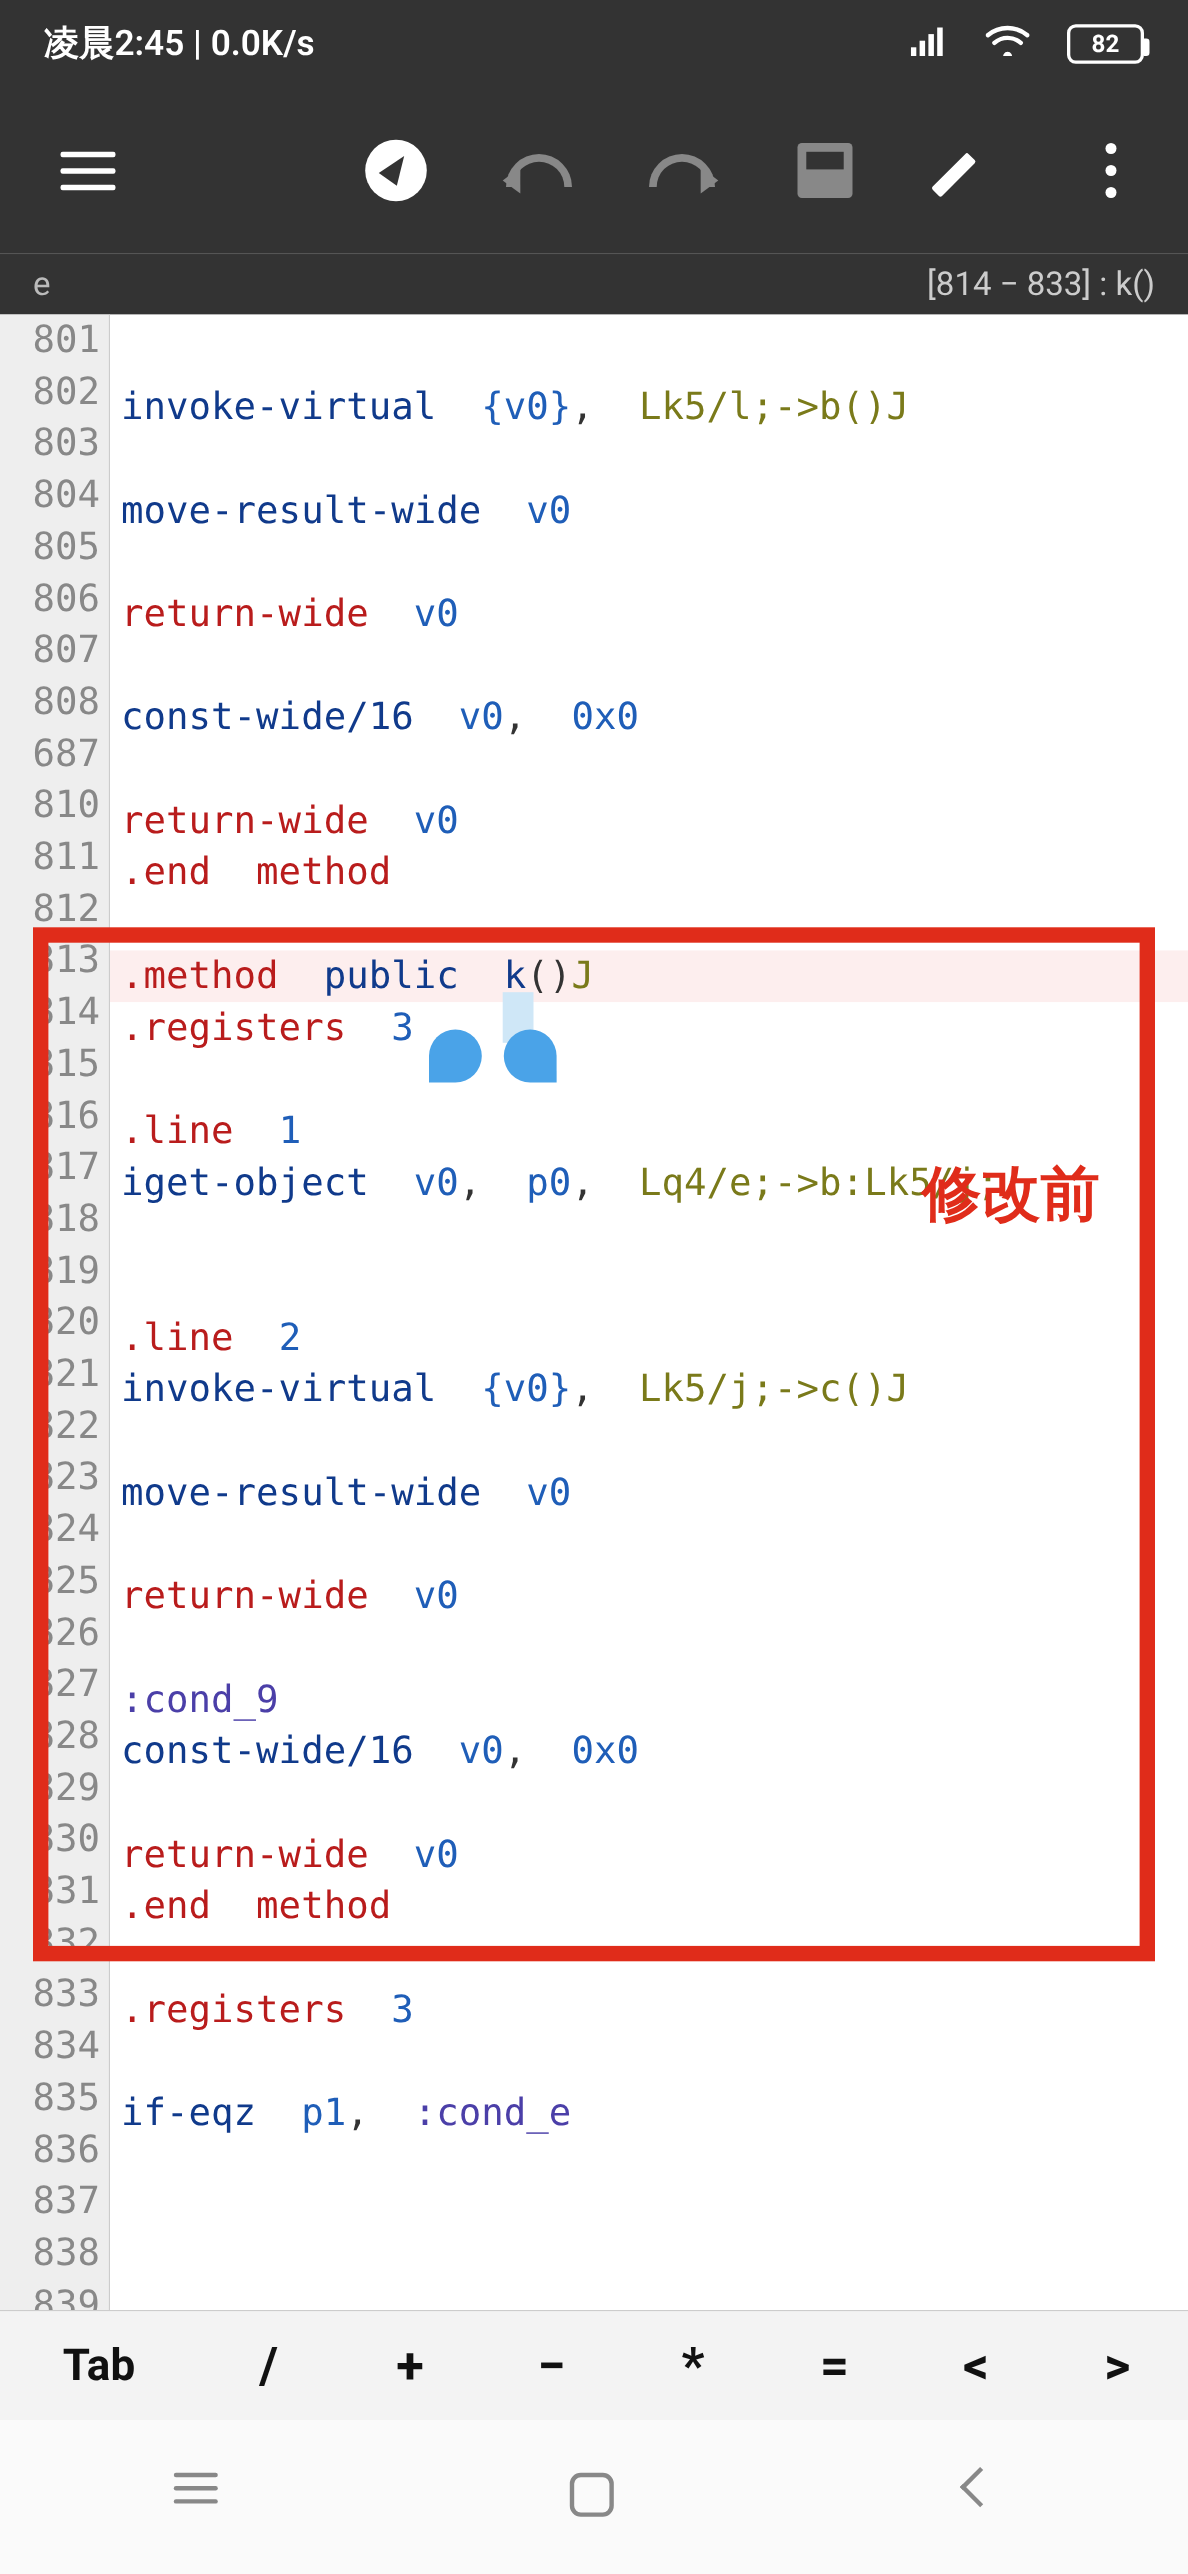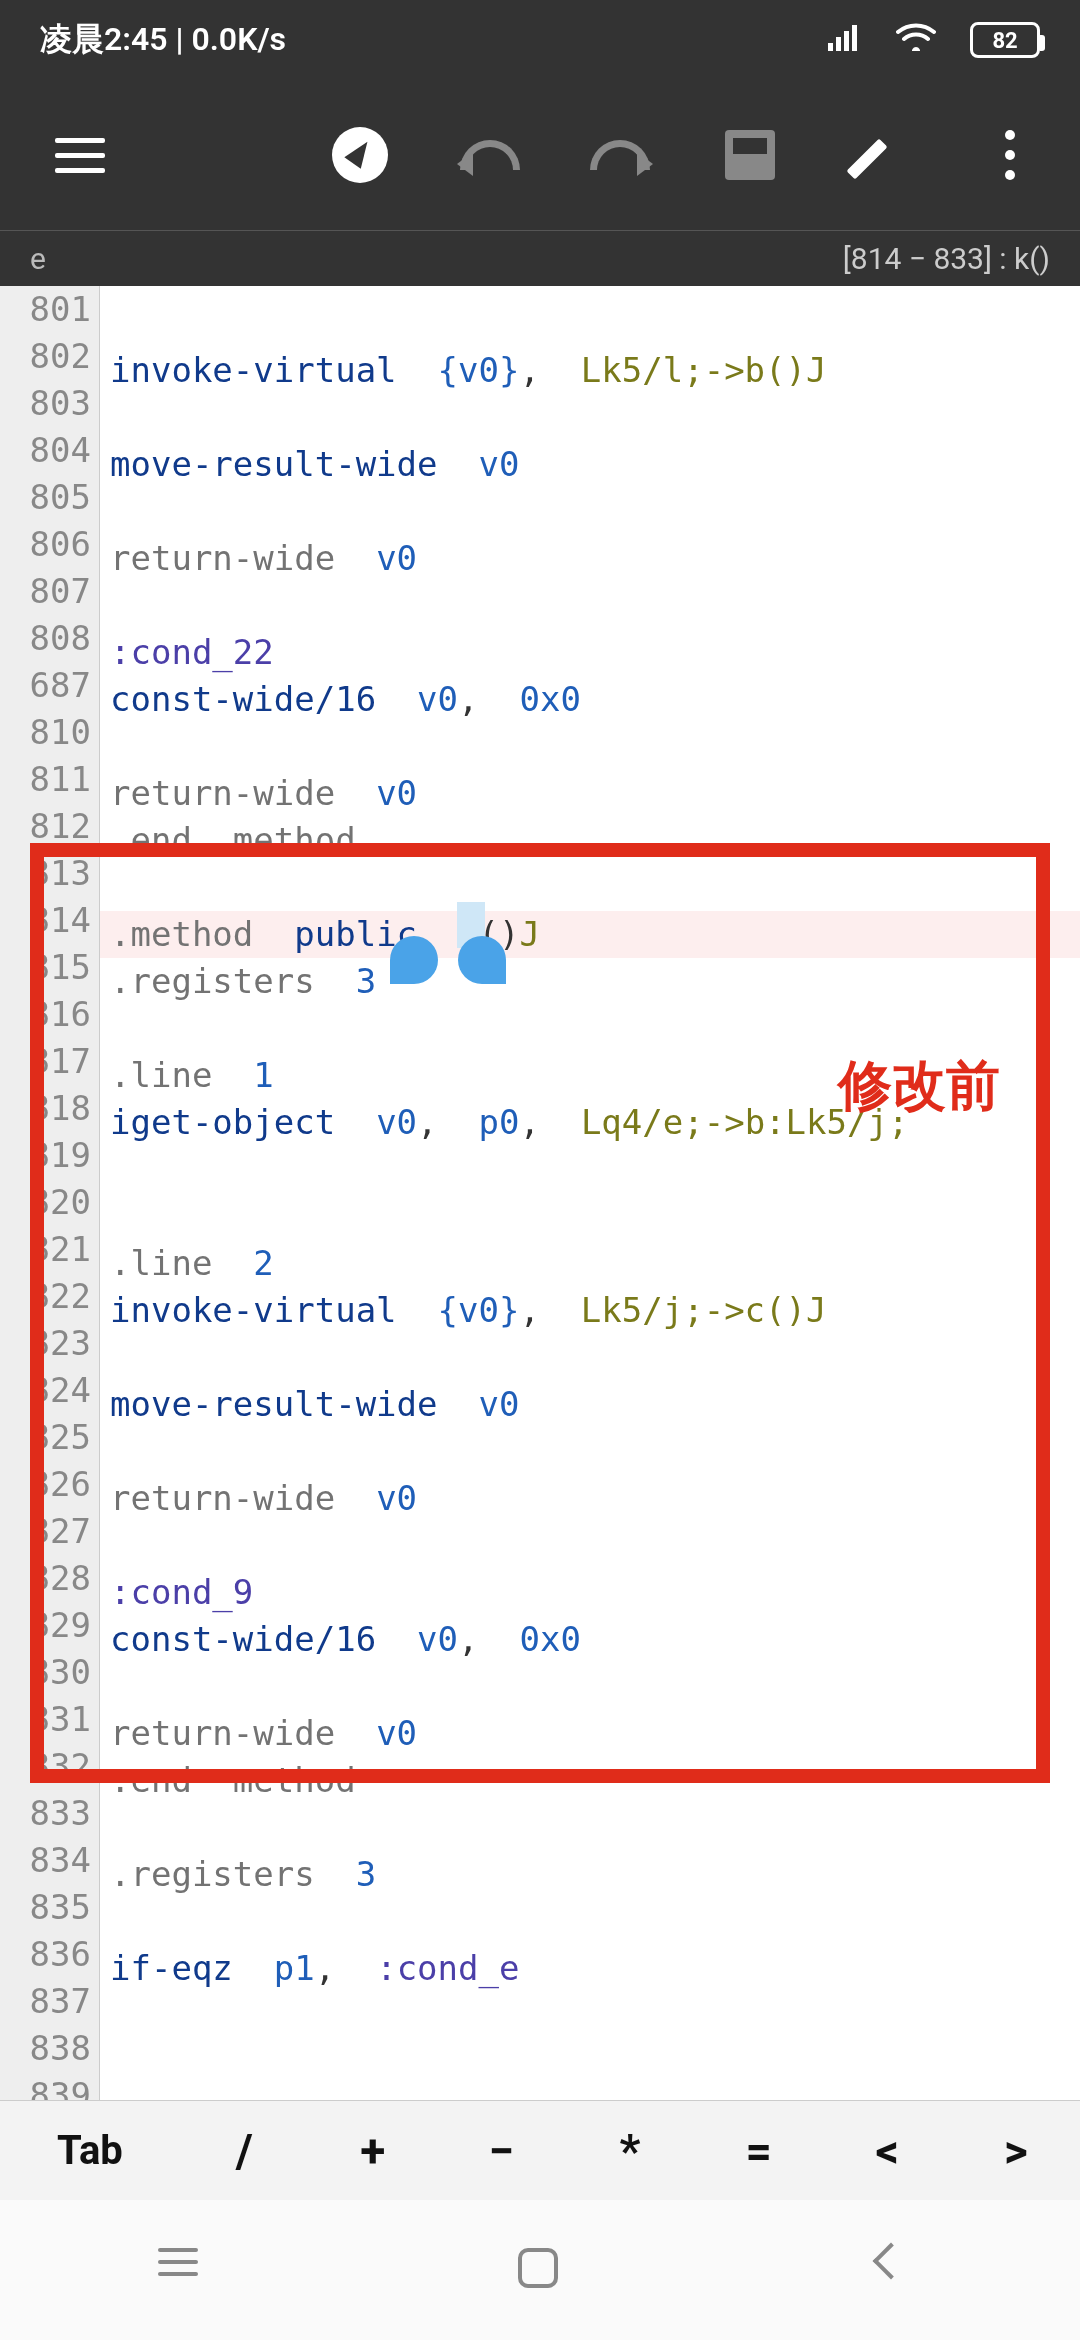--- a/index.html
+++ b/index.html
@@ -37,21 +37,21 @@
   
   .editor { flex: 1; display: flex; background: #fff; position: relative; overflow:hidden;}
   .gutter { width: 100px; background: #eee; border-right:1px solid #ccc; color:#888; font-size:34px; text-align:right; padding-right:8px; font-family: monospace;}
   .gutter .ln { height:47px; line-height:47px;}
   .code { flex:1; font-family: monospace; font-size:34px; position:relative;margin-top:14px;}
   .code .row { height:47px; line-height:47px; white-space:pre; padding-left:10px;}
   .ind1{padding-left:60px;}
   .hl-line{background:#fdeeee;}
 
   
-  .t-dir{color:#737373;}    
+  .t-dir{color:#b91c1c;}    
   .t-kw{color:#103a8b;}     
   .t-reg{color:#1f5eb8;}    
   .t-type{color:#7a7a1a;}   
   .t-num{color:#1f5eb8;}    
   .t-lbl{color:#4b3fa8;}    
   .t-id{color:#103a8b;}
   .t-pun{color:#333;}
 
   .cursor-handles{position:absolute; left:290px; top:636px; display:flex; gap:20px;}
   .handle{width:48px;height:48px; background:#4aa3e8; border-radius:50% 50% 50% 0;}
@@ -185,21 +185,20 @@
   <div class="code">
     <div class="sel-bg"></div>
 
     <div class="row"></div>
     <div class="row ind1"><span class="t-kw">invoke-virtual</span>  <span class="t-reg">{v0}</span><span class="t-pun">,  </span><span class="t-type">Lk5/l;-&gt;b()J</span></div>
     <div class="row"></div>
     <div class="row ind1"><span class="t-kw">move-result-wide</span>  <span class="t-reg">v0</span></div>
     <div class="row"></div>
     <div class="row ind1"><span class="t-dir">return-wide</span>  <span class="t-reg">v0</span></div>
     <div class="row"></div>
-    <div class="row ind1"><span class="t-lbl">:cond_22</span></div>
     <div class="row ind1"><span class="t-kw">const-wide/16</span>  <span class="t-reg">v0</span><span class="t-pun">,  </span><span class="t-num">0x0</span></div>
     <div class="row"></div>
     <div class="row ind1"><span class="t-dir">return-wide</span>  <span class="t-reg">v0</span></div>
     <div class="row"><span class="t-dir">.end  method</span></div>
     <div class="row"></div>
     <div class="row hl-line"><span class="t-dir">.method</span>  <span class="t-kw">public</span>  <span class="t-id">k</span><span class="t-pun">()</span><span class="t-type">J</span></div>
     <div class="row ind1"><span class="t-dir">.registers</span>  <span class="t-num">3</span></div>
     <div class="row"></div>
     <div class="row ind1"><span class="t-dir">.line</span>  <span class="t-num">1</span></div>
     <div class="row ind1"><span class="t-kw">iget-object</span>  <span class="t-reg">v0</span><span class="t-pun">,  </span><span class="t-reg">p0</span><span class="t-pun">,  </span><span class="t-type">Lq4/e;-&gt;b:Lk5/j;</span></div>

